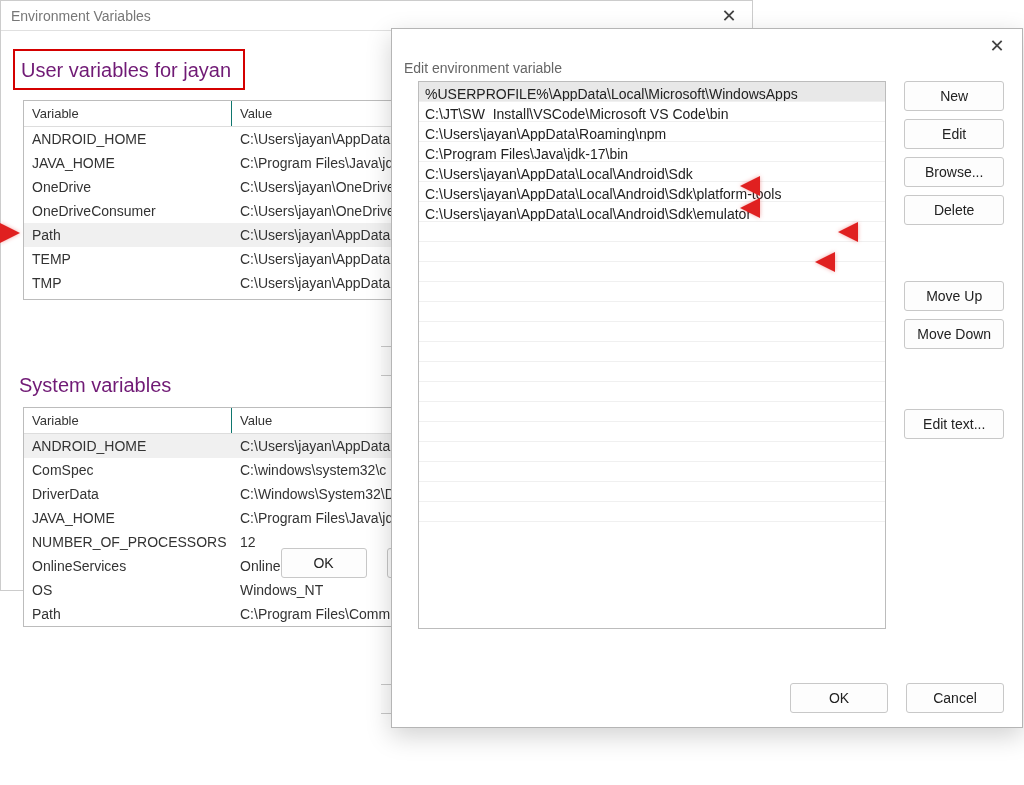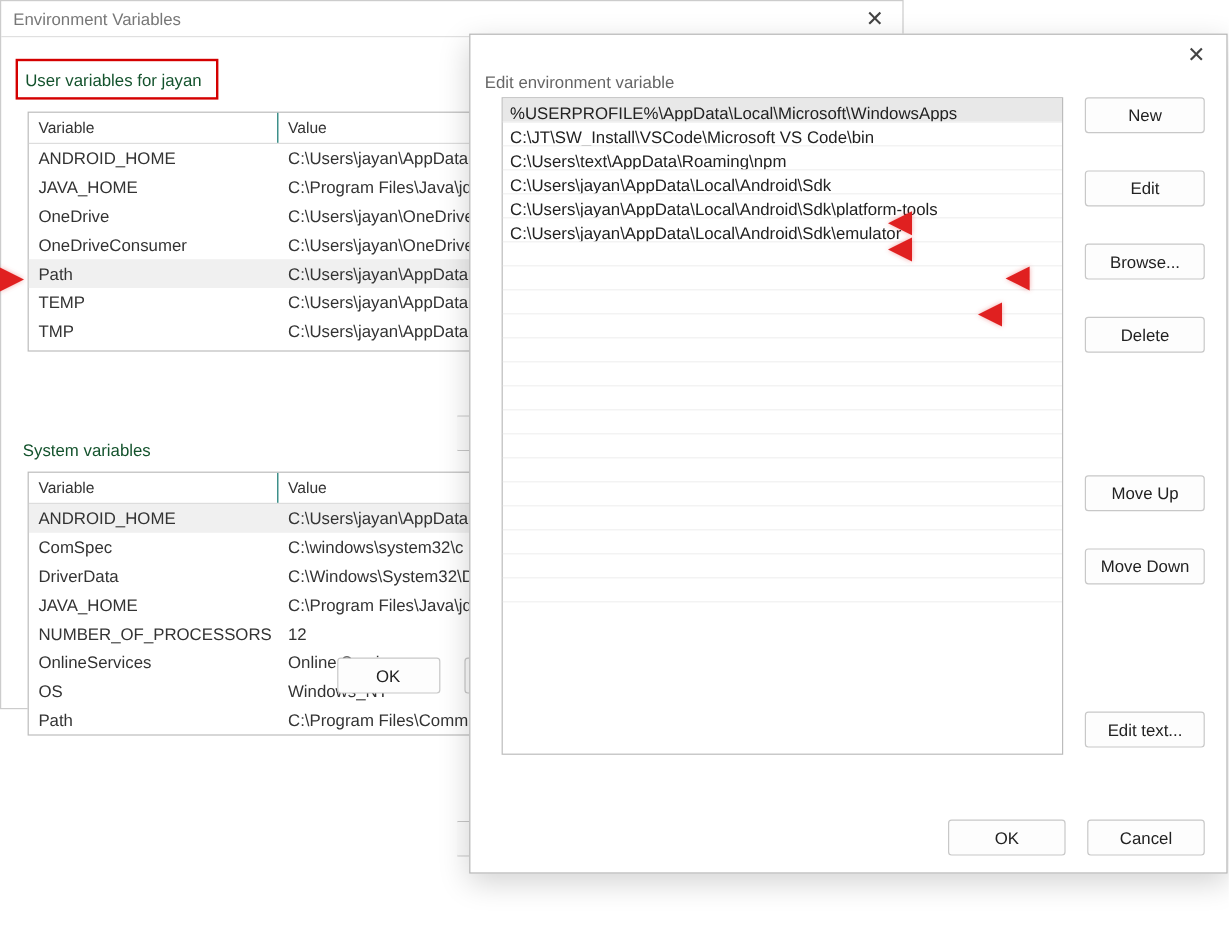--- a/index.html
+++ b/index.html
@@ -12,21 +12,21 @@
     }
     .env-titlebar {
       height: 30px; display: flex; align-items: center; padding: 0 10px;
       border-bottom: 1px solid #e0e0e0; color: #777; font-size: 14px;
     }
     .env-titlebar .title { flex: 1; }
     .env-titlebar .close { width: 26px; text-align: center; color: #444; font-size: 18px; cursor: pointer; }
 
     .env-body { padding: 18px 12px 0 12px; }
 
-    .section-label { color: #14532d; font-size: 14px; margin: 0 0 10px 6px; }
+    .section-label { color: #701a75; font-size: 20px; margin: 0 0 10px 6px; }
 
     .highlight-box {
       display: inline-block; border: 2px solid #d40000; padding: 8px 12px 6px 6px;
       margin-bottom: 10px;
     }
 
     .var-table {
       border: 1px solid #bcbcbc; width: 716px; margin-left: 10px;
       background: #fff;
     }
@@ -75,21 +75,21 @@
     .path-list {
       width: 470px; height: 548px; border: 1px solid #bcbcbc; background: #fff;
       display: flex; flex-direction: column; position: relative;
     }
     .path-row {
       height: 20px; line-height: 24px; padding: 0 6px; font-size: 14px; color:#222;
       border-bottom: 1px solid #f0f0f0; white-space: nowrap; overflow: hidden; position: relative;
     }
     .path-row.sel { background: #e8e8e8; }
 
-    .edit-side { width: 100px; display: flex; flex-direction: column; gap: 31px; }
+    .edit-side { width: 100px; display: flex; flex-direction: column; gap: 8px; }
     .edit-side .spacer1 { height: 40px; }
     .edit-side .spacer2 { height: 44px; }
 
     .edit-bottom {
       position: absolute; bottom: 14px; right: 18px; display: flex; gap: 18px;
     }
 
     
     .arrow {
       position: absolute; width: 0; height: 0; pointer-events: none;
@@ -221,21 +221,22 @@
   <div class="edit-titlebar">
     <span class="title">Edit environment variable</span>
     <span class="close">✕</span>
   </div>
 
   <div class="edit-body">
     <div class="path-list">
       <div id="path-rows">
           <div class="path-row sel">%USERPROFILE%\AppData\Local\Microsoft\WindowsApps</div>
           <div class="path-row">C:\JT\SW_Install\VSCode\Microsoft VS Code\bin</div>
-          <div class="path-row">C:\Users\text\AppData\Roaming\npm</div>
+          <div class="path-row">C:\Users\jayan\AppData\Roaming\npm</div>
+          <div class="path-row">C:\Program Files\Java\jdk-17\bin</div>
           <div class="path-row">C:\Users\jayan\AppData\Local\Android\Sdk</div>
           <div class="path-row">C:\Users\jayan\AppData\Local\Android\Sdk\platform-tools</div>
           <div class="path-row">C:\Users\jayan\AppData\Local\Android\Sdk\emulator</div>
           <div class="path-row"></div>
           <div class="path-row"></div>
           <div class="path-row"></div>
           <div class="path-row"></div>
           <div class="path-row"></div>
           <div class="path-row"></div>
           <div class="path-row"></div>

